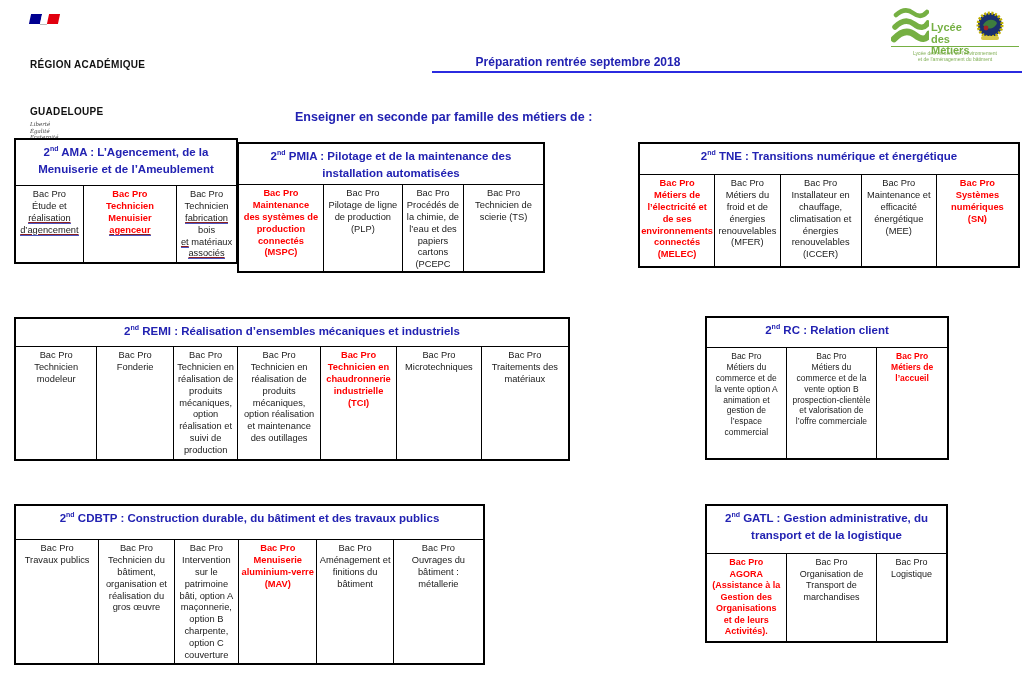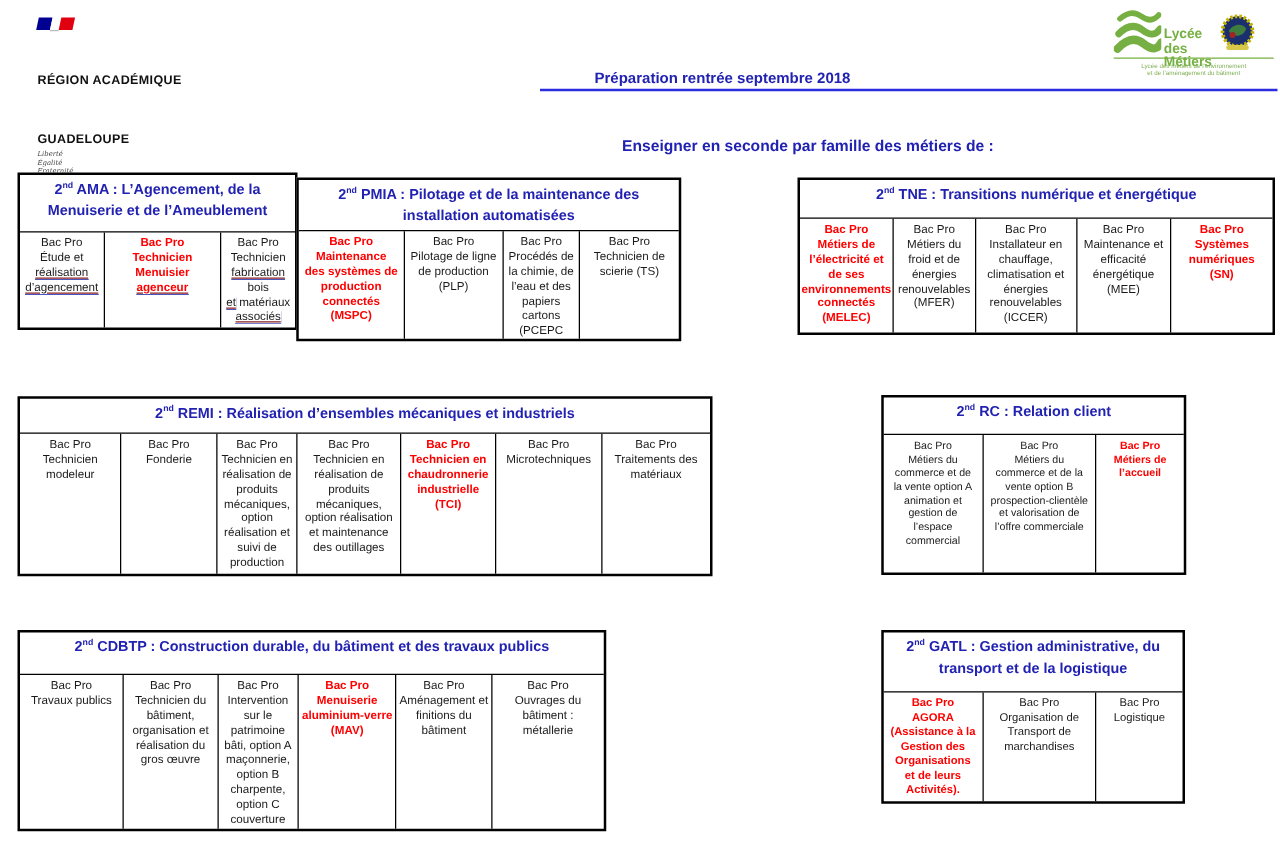--- a/index.html
+++ b/index.html
@@ -27,21 +27,21 @@
   .lm-logo{position:absolute;left:891px;top:4px;width:130px;}
   .lm-swirl{position:absolute;left:0;top:2px;}
   .lm-name{position:absolute;left:40px;top:3px;font-size:11px;font-weight:bold;
            line-height:11.5px;color:var(--logo_green);margin-top:15px;}
   .lm-emblem{position:absolute;left:82px;top:6px;}
   .lm-rule{position:absolute;left:0;top:42px;width:128px;border-top:1.5px solid var(--logo_green);}
   .lm-tag{position:absolute;left:0;width:128px;text-align:center;font-size:5px;line-height:6px;
           color:#7fae53;}
   .t1{top:46px;} .t2{top:52px;}
 
-  .section-heading{position:absolute;left:295px;top:110px;width:500px;text-align:right;
+  .section-heading{position:absolute;left:295px;top:110px;width:500px;text-align:left;
                    font-size:12.5px;font-weight:bold;color:var(--navy);}
 
   
   .tbl{position:absolute;border:2px solid #000;box-sizing:border-box;background:#fff;}
   .t-head{height:var(--hh);box-sizing:border-box;border-bottom:1.5px solid #000;
           text-align:center;padding-top:4px;font-size:11.5px;font-weight:bold;
           line-height:1.5;color:var(--navy);}
   .t-head sup{font-size:7px;vertical-align:super;line-height:0;}
   .t-body{display:grid;height:var(--bh);}
   .t-cell{box-sizing:border-box;border-left:1px solid #000;text-align:center;

